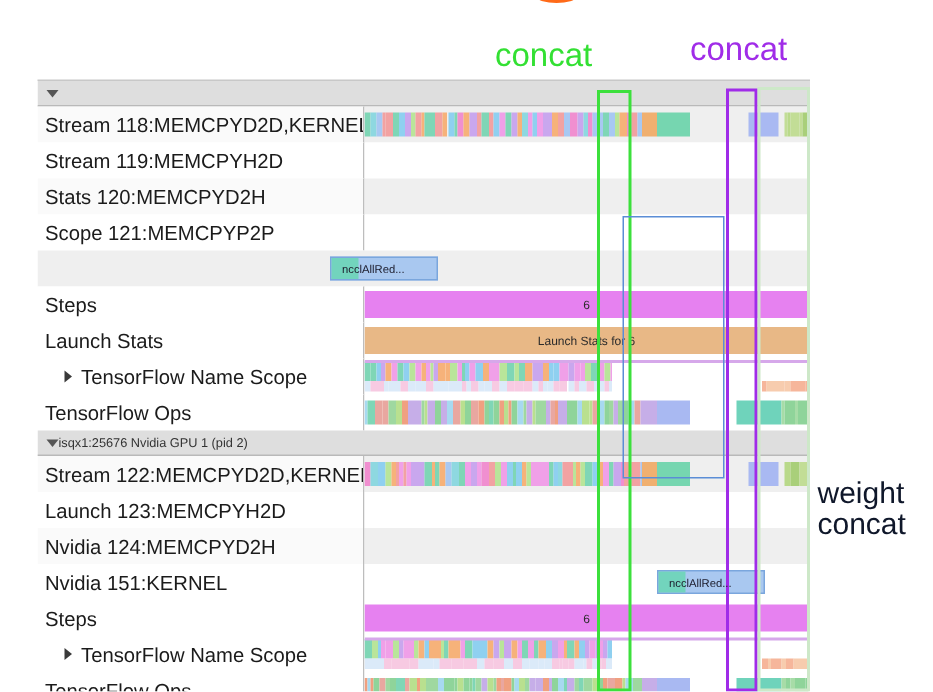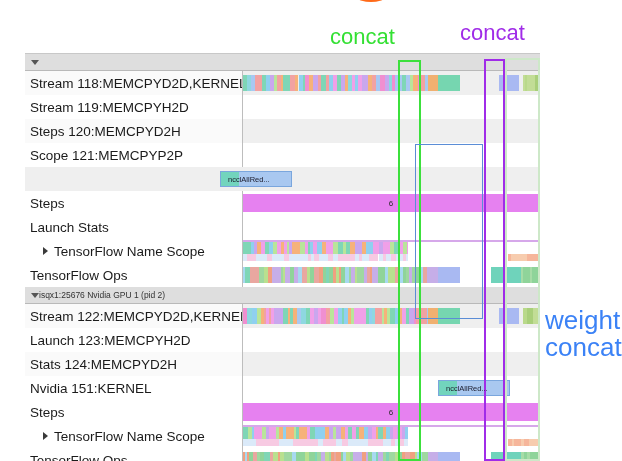--- a/index.html
+++ b/index.html
@@ -16,21 +16,21 @@
   .anno-label {
     position: absolute;
     font-family: "Liberation Sans", sans-serif;
     white-space: nowrap;
     line-height: 1.05;
   }
   #label-concat { left: 330px; top: 25px; font-size: 22px; color: #33e033; }
   #label-split  { left: 460px; top: 21px; font-size: 22px; color: #a02ce8; }
   #label-nccl   { left: 428px; top: 104px; font-size: 20px; color: #4a7fd4; }
   #label-weight-update {
-    left: 545px; top: 307px; font-size: 26px; color: #3b82f6;
+    left: 545px; top: 319px; font-size: 20px; color: #0f172a;
   }
   #label-weight-update span { display: block; }
 
   
   #top-orange-sliver {
     position: absolute; left: 358px; top: -6px;
     width: 26px; height: 8px; border-radius: 50%;
     background: #ff6a18;
   }
 
@@ -212,21 +212,21 @@
         </div>
       </div>
       <div class="row">
         <div class="row-label">
           <span>Stream 119:MEMCPYH2D</span>
         </div>
         <div class="track"></div>
       </div>
       <div class="row alt">
         <div class="row-label">
-          <span>Steps 120:MEMCPYD2H</span>
+          <span>Stats 120:MEMCPYD2H</span>
         </div>
         <div class="track"></div>
       </div>
       <div class="row">
         <div class="row-label">
           <span>Scope 121:MEMCPYP2P</span>
         </div>
         <div class="track"></div>
       </div>
       <div class="row alt">
@@ -242,20 +242,24 @@
           <span>Steps</span>
         </div>
         <div class="track">
           <div class="bar full" style="left: 0px; width: 296px; background: rgb(230, 129, 240);"></div>
           <div class="bar-label" style="left: 0px; width: 296px; top: 3px; height: 18px;">6</div>
         </div>
       </div>
       <div class="row">
         <div class="row-label">
           <span>Launch Stats</span>
+        </div>
+        <div class="track">
+          <div class="bar full" style="left: 0px; width: 296px; background: rgb(232, 184, 134);"></div>
+          <div class="bar-label" style="left: 0px; width: 296px; top: 3px; height: 18px;">Launch Stats for 6</div>
         </div>
       </div>
       <div class="row">
         <div class="row-label indent">
           <span class="tri-s"></span>
           <span>TensorFlow Name Scope</span>
         </div>
         <div class="track">
           <div class="ns-stripes" style="left: 0px; width: 4.38276px; background: rgb(127, 214, 182);"></div>
           <div class="ns-stripes" style="left: 4.38276px; width: 3.77463px; background: rgb(127, 214, 182);"></div>
@@ -502,21 +506,21 @@
         </div>
       </div>
       <div class="row">
         <div class="row-label">
           <span>Launch 123:MEMCPYH2D</span>
         </div>
         <div class="track"></div>
       </div>
       <div class="row alt">
         <div class="row-label">
-          <span>Stats 124:MEMCPYD2H</span>
+          <span>Nvidia 124:MEMCPYD2H</span>
         </div>
         <div class="track"></div>
       </div>
       <div class="row">
         <div class="row-label">
           <span>Nvidia 151:KERNEL</span>
         </div>
         <div class="track">
           <div class="bar nccl-bar" style="left: 195px; width: 72px; background: rgb(169, 200, 240); border: 1px solid rgb(122, 166, 221);">
             <div class="nccl-bar-inner"></div>

